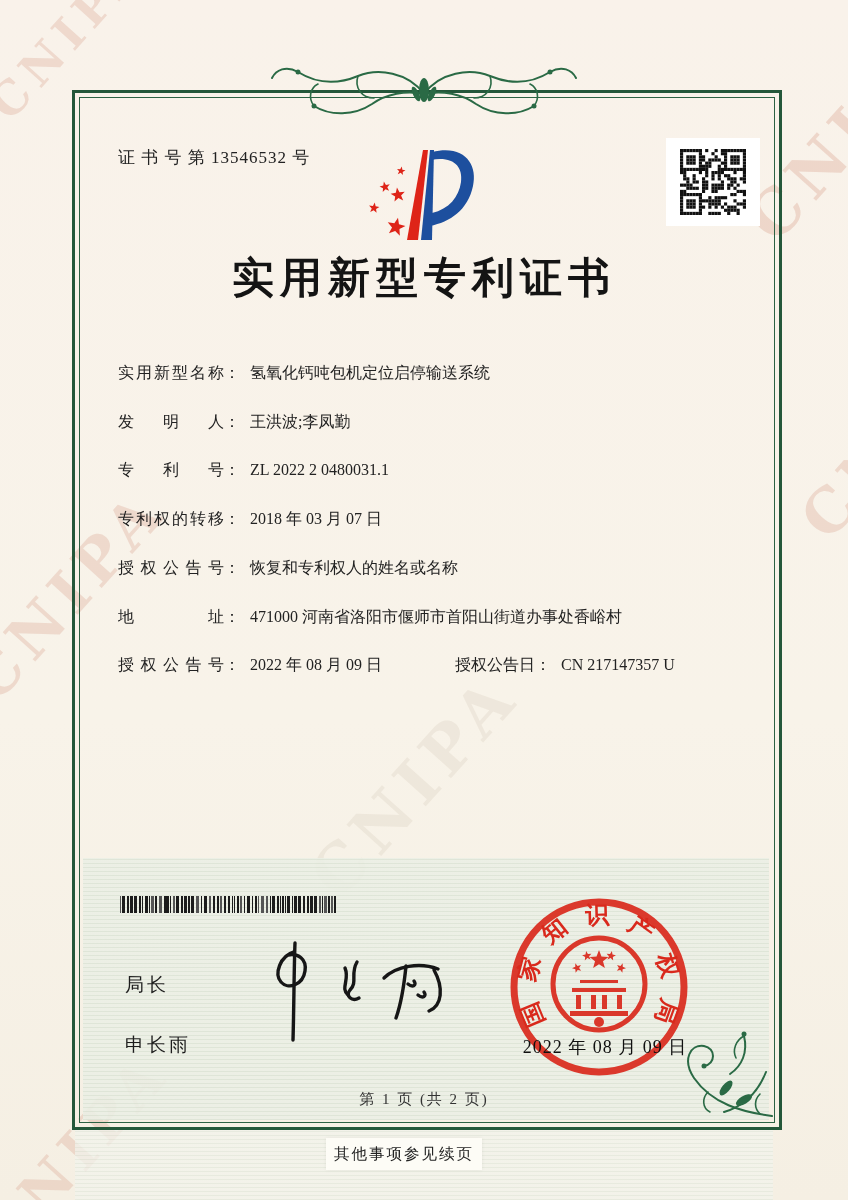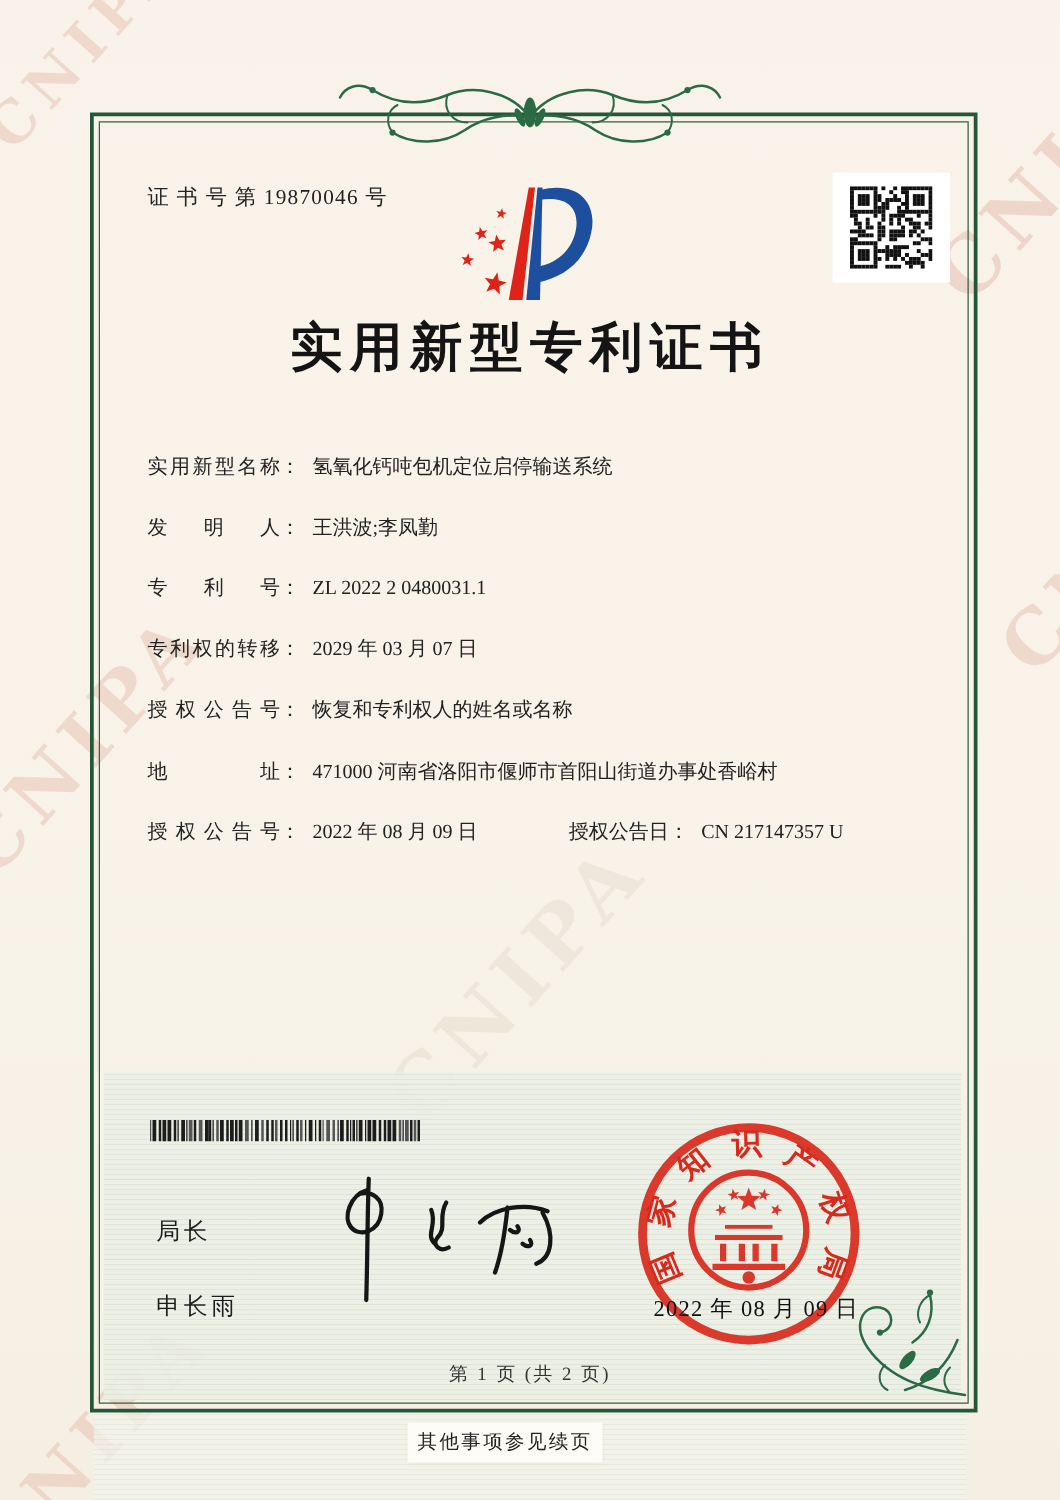--- a/index.html
+++ b/index.html
@@ -116,21 +116,21 @@
     <path d="M112,82 C106,88 106,96 112,102" stroke-width="1.6"></path>
   </g>
   <g fill="#2a6a45" stroke="none">
     <ellipse cx="78" cy="76" rx="4" ry="9" transform="rotate(40 78 76)"></ellipse>
     <ellipse cx="96" cy="88" rx="4" ry="9" transform="rotate(60 96 88)"></ellipse>
     <circle cx="96" cy="22" r="2.5"></circle>
       <circle cx="56" cy="54" r="2.5"></circle>
   </g>
 </svg>
 
-<div class="abs cert-no">证 书 号 第 19870046 号</div>
+<div class="abs cert-no">证 书 号 第 13546532 号</div>
 
 <svg class="abs" style="left:368px;top:130px;" width="130" height="126" viewBox="0 0 130 126">
   <polygon points="55,20 60,20 50,110 39,110" fill="#de2418"></polygon>
   <polygon points="62,20 66,20 64,110 53,110" fill="#1d4f9e"></polygon>
   <path d="M64,22 C96,14 110,34 105,56 C100,80 82,92 62,96 L64,83 C81,79 91,67 93,52 C95,36 85,26 63,30 Z" fill="#1d4f9e"></path>
   <polygon class="star" fill="#de2418" points="33.78,36.57 34.36,39.69 37.46,40.37 34.67,41.89 34.97,45.04 32.67,42.86 29.76,44.13 31.13,41.26 29.03,38.89 32.17,39.30"></polygon>
   <polygon class="star" fill="#de2418" points="15.86,51.62 17.94,54.89 21.76,54.25 19.30,57.24 21.09,60.68 17.48,59.26 14.76,62.02 15.00,58.16 11.53,56.43 15.28,55.45"></polygon>
   <polygon class="star" fill="#de2418" points="6.77,72.55 7.60,76.34 11.42,77.04 8.08,79.01 8.58,82.86 5.68,80.29 2.18,81.96 3.73,78.40 1.06,75.59 4.92,75.96"></polygon>
   <polygon class="star" fill="#de2418" points="28.96,57.57 31.48,62.22 36.74,61.71 33.10,65.55 35.21,70.40 30.44,68.12 26.48,71.62 27.17,66.38 22.61,63.70 27.81,62.73"></polygon>
   <polygon class="star" fill="#de2418" points="29.98,87.71 30.97,94.33 37.45,96.01 31.46,99.00 31.86,105.68 27.17,100.90 20.94,103.36 24.03,97.42 19.77,92.25 26.38,93.35"></polygon>
@@ -382,21 +382,21 @@
 <div class="row" style="top:363px">
   <span class="flabel">实用新型名称</span><span class="colon">：</span><span>氢氧化钙吨包机定位启停输送系统</span>
 </div>
 <div class="row" style="top:412px">
   <span class="flabel">发明人</span><span class="colon">：</span><span>王洪波;李凤勤</span>
 </div>
 <div class="row" style="top:460px">
   <span class="flabel">专利号</span><span class="colon">：</span><span>ZL 2022 2 0480031.1</span>
 </div>
 <div class="row" style="top:509px">
-  <span class="flabel">专利权的转移</span><span class="colon">：</span><span>2029 年 03 月 07 日</span>
+  <span class="flabel">专利权的转移</span><span class="colon">：</span><span>2018 年 03 月 07 日</span>
 </div>
 <div class="row" style="top:558px">
   <span class="flabel">授权公告号</span><span class="colon">：</span><span>恢复和专利权人的姓名或名称</span>
 </div>
 <div class="row" style="top:607px">
   <span class="flabel">地址</span><span class="colon">：</span><span>471000 河南省洛阳市偃师市首阳山街道办事处香峪村</span>
 </div>
 <div class="row" style="top:655px">
   <span class="flabel">授权公告号</span><span class="colon">：</span><span>2022 年 08 月 09 日</span>
 </div>

